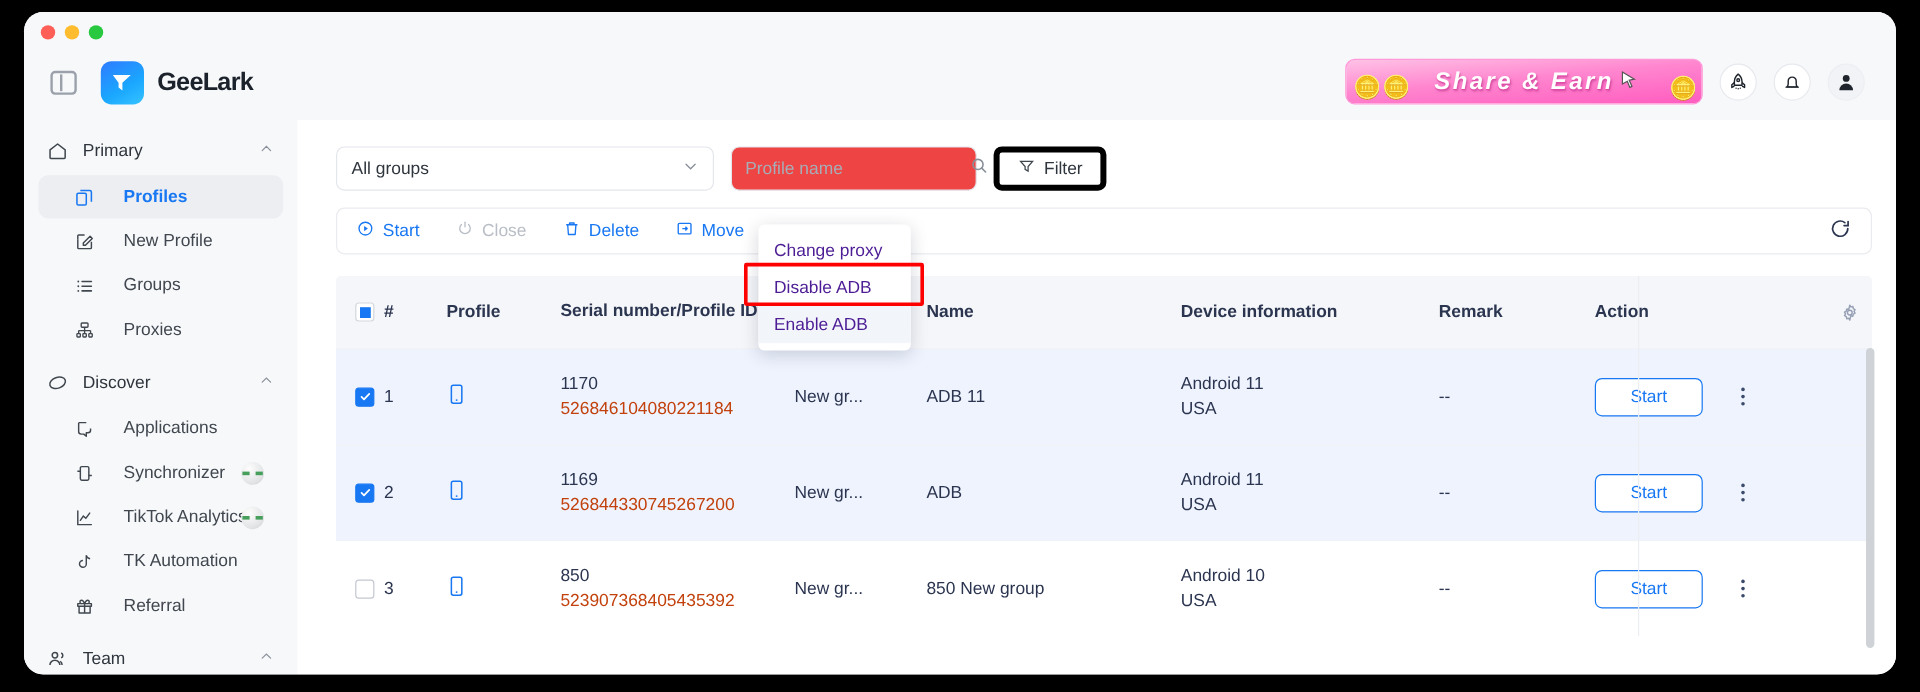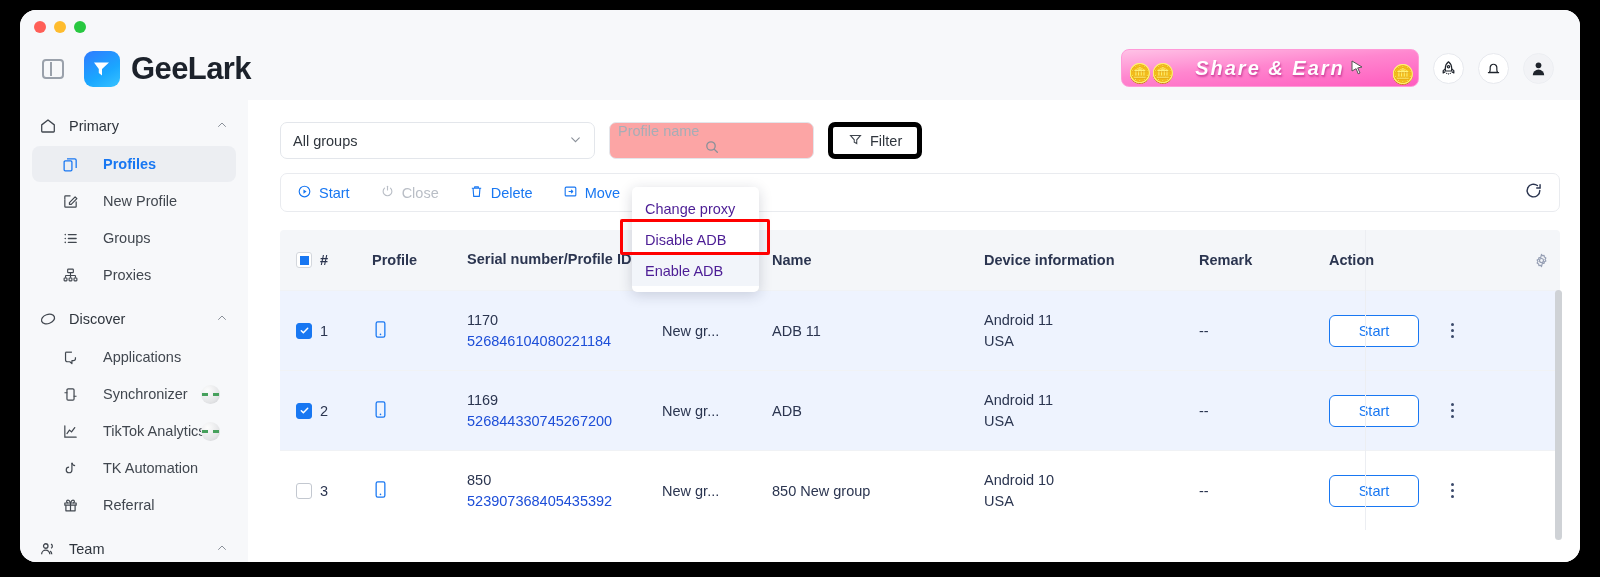--- a/index.html
+++ b/index.html
@@ -51,21 +51,21 @@
     width: 2px; background: #9aa1ab;
   }
   .logo-mark {
     width: 36px; height: 36px; border-radius: 9px;
     background: linear-gradient(150deg, #2f7bff 0%, #1aa7ff 60%, #37c3ff 100%);
     display: flex; align-items: center; justify-content: center;
     flex: 0 0 auto;
   }
   .logo-mark svg { display: block; }
   .logo-text {
-    font-size: 31px; font-weight: 700; letter-spacing: -0.6px;
+    font-size: 21px; font-weight: 700; letter-spacing: -0.6px;
     color: #1c222b; margin-left: 11px;
   }
   .titlebar-right {
     margin-left: auto; display: flex; align-items: center;
     gap: 14px; padding-right: 26px; padding-bottom: 2px;
   }
   .banner {
     width: 298px; height: 38px; border-radius: 8px;
     background: linear-gradient(175deg, #ffc2e6 0%, #ff86cf 45%, #ff5cbf 100%);
     position: relative; overflow: hidden;
@@ -139,21 +139,21 @@
   
   .filter-row { display: flex; align-items: center; gap: 14px; }
   .select-box {
     width: 315px; height: 37px; border: 1px solid #e3e6eb; border-radius: 7px;
     display: flex; align-items: center; padding: 0 12px;
     font-size: 14.5px; color: #2f353d; background: #fff;
   }
   .select-box .caret { margin-left: auto; }
   .search-box {
     width: 205px; height: 37px; border: 1px solid #e3e6eb; border-radius: 7px;
-    display: flex; align-items: center; padding: 0 11px; background: #fca5a5; flex-direction: column;
+    display: flex; align-items: center; padding: 0 11px; background: #ef4444;
   }
   .search-box input {
     border: 0; outline: 0; flex: 1 1 auto; font-size: 14.5px;
     color: #2f353d; font-family: inherit; background: transparent;
   }
   .search-box input::placeholder { color: #a7adb6; }
   .filter-btn {
     height: 37px; border: 5px solid #000000; border-radius: 7px;
     display: flex; align-items: center; gap: 7px; padding: 0 15px;
     font-size: 14.5px; color: #2f353d; background: #fff;
@@ -203,21 +203,21 @@
   .cb {
     width: 16px; height: 16px; border-radius: 3px;
     border: 1px solid #c3c8d0; background: #fff;
     display: flex; align-items: center; justify-content: center;
   }
   .cb.on { background: #1877f2; border-color: #1877f2; }
   .cb.mixed { background: #fff; border-color: #d3d7dd; }
   .cb.mixed:after {
     content: ""; width: 9px; height: 9px; background: #1877f2;
   }
-  .serial-id { font-size: 14.5px; color: #1d4ed8; margin-top: 5px; }
+  .serial-id { font-size: 14.5px; color: #c2410c; margin-top: 5px; }
   .dev-2 { margin-top: 5px; }
   .start-btn {
     width: 90px; height: 32px; border: 1px solid #1877f2; border-radius: 6px;
     color: #1877f2; font-size: 14.5px; background: #fff;
     display: flex; align-items: center; justify-content: center;
     font-family: inherit;
   }
   .kebab {
     width: 26px; margin-left: 20px; display: flex; flex-direction: column;
     align-items: center; gap: 3px;

